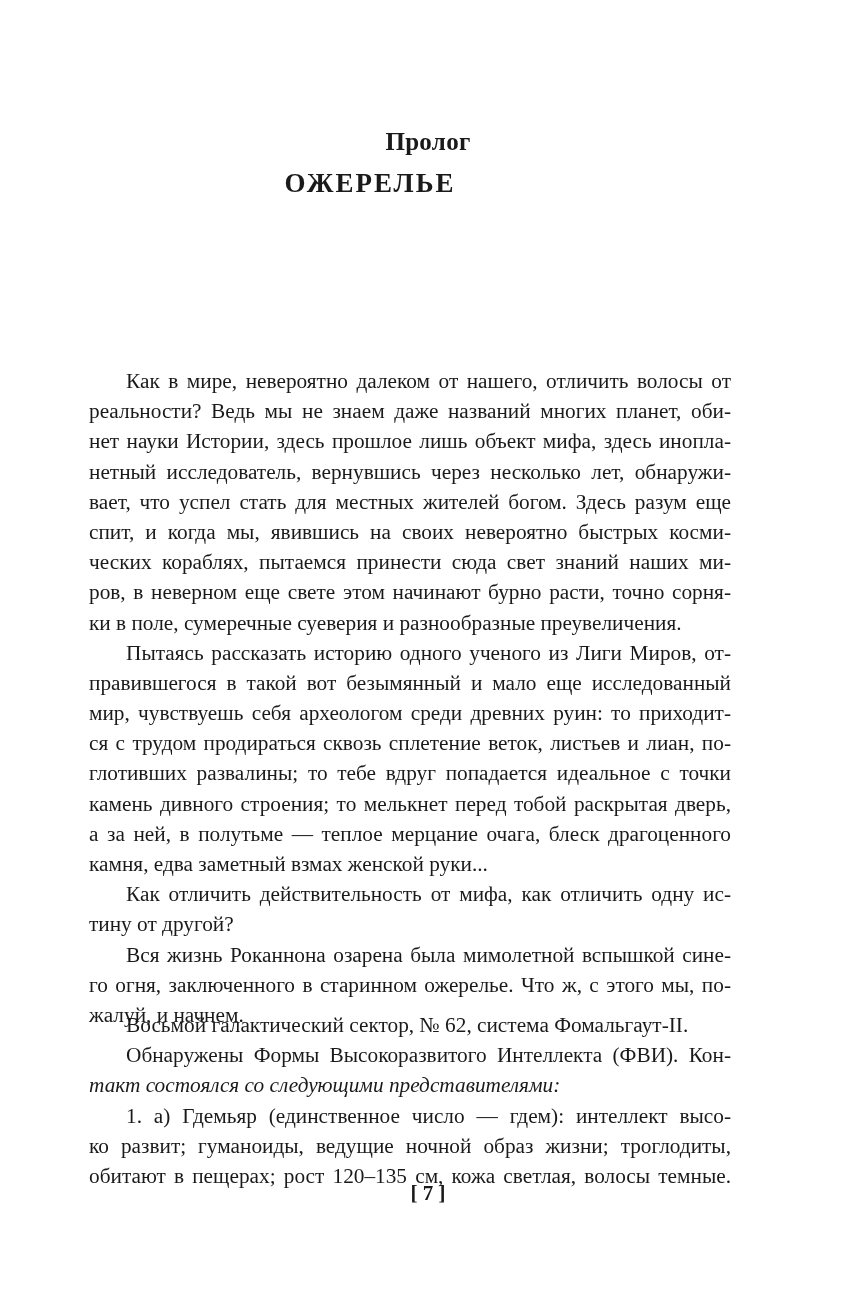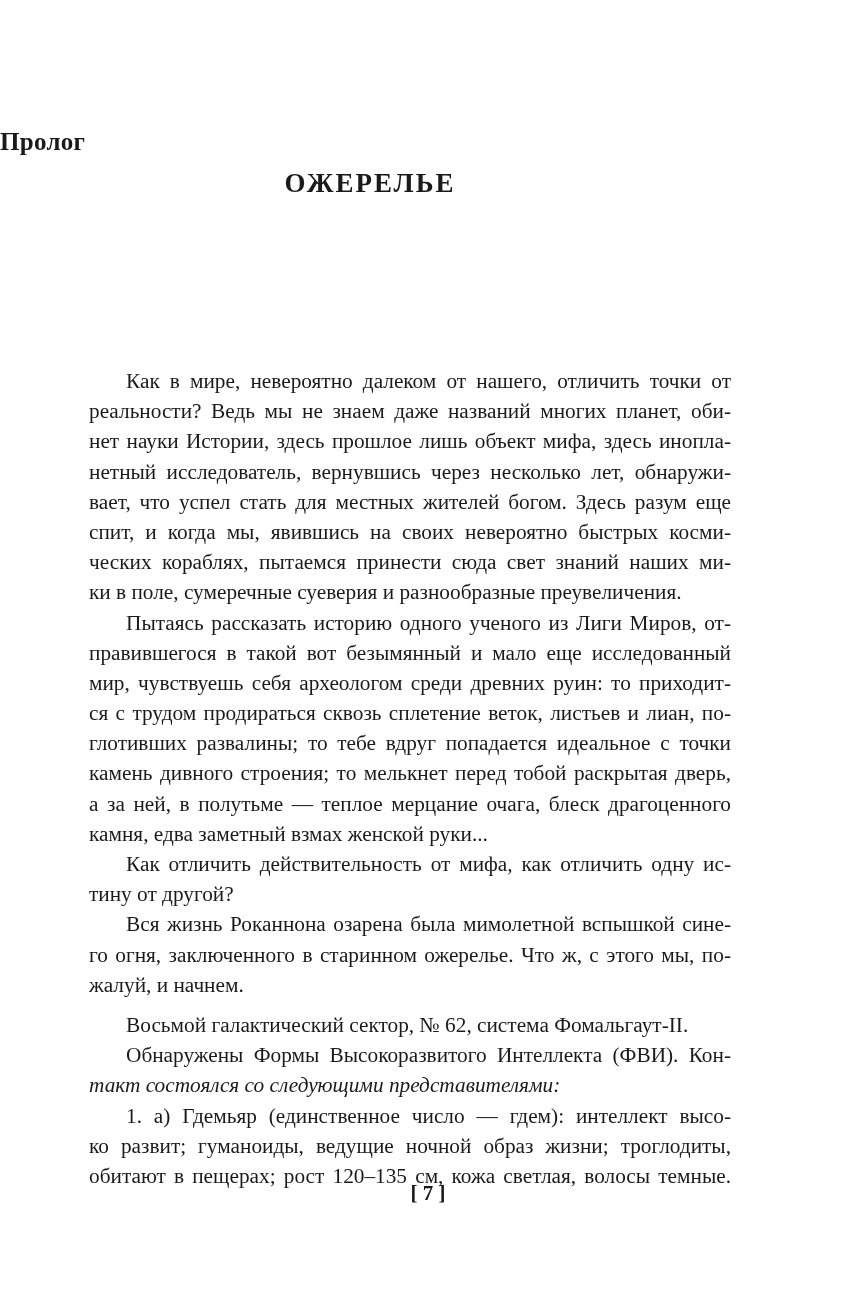--- a/index.html
+++ b/index.html
@@ -19,21 +19,21 @@
     position: absolute;
     left: 0; top: 0;
     width: 856px;
     height: 1299px;
   }
   .chapter-label {
     position: absolute;
     top: 128px;
     left: 0;
     width: 856px;
-    text-align: left;
+    text-align: center;
     font-size: 25px;
     font-weight: bold;
     letter-spacing: 0.3px;
   }
   .chapter-title {
     position: absolute;
     top: 168px;
     left: 0;
     width: 740px;
     text-align: center;
@@ -71,27 +71,28 @@
   }
 </style>
 </head>
 <body>
 
 <div class="page">
   <div class="chapter-label">Пролог</div>
   <div class="chapter-title">ОЖЕРЕЛЬЕ</div>
 
   <div class="text-block block-1" id="prologue">
-      <span class="line"><span class="ind"></span><span style="display: inline;">Как в мире, невероятно далеком от нашего, отличить точки от</span></span>
+      <span class="line"><span class="ind"></span><span style="display: inline;">Как в мире, невероятно далеком от нашего, отличить волосы от</span></span>
       <span class="line"><span style="display: inline;">реальности? Ведь мы не знаем даже названий многих планет, оби-</span></span>
       <span class="line"><span style="display: inline;">нет науки Истории, здесь прошлое лишь объект мифа, здесь инопла-</span></span>
       <span class="line"><span style="display: inline;">нетный исследователь, вернувшись через несколько лет, обнаружи-</span></span>
       <span class="line"><span style="display: inline;">вает, что успел стать для местных жителей богом. Здесь разум еще</span></span>
       <span class="line"><span style="display: inline;">спит, и когда мы, явившись на своих невероятно быстрых косми-</span></span>
       <span class="line"><span style="display: inline;">ческих кораблях, пытаемся принести сюда свет знаний наших ми-</span></span>
+      <span class="line"><span style="display: inline;">ров, в неверном еще свете этом начинают бурно расти, точно сорня-</span></span>
       <span class="line last"><span style="display: inline;">ки в поле, сумеречные суеверия и разнообразные преувеличения.</span></span>
       <span class="line"><span class="ind"></span><span style="display: inline;">Пытаясь рассказать историю одного ученого из Лиги Миров, от-</span></span>
       <span class="line"><span style="display: inline;">правившегося в такой вот безымянный и мало еще исследованный</span></span>
       <span class="line"><span style="display: inline;">мир, чувствуешь себя археологом среди древних руин: то приходит-</span></span>
       <span class="line"><span style="display: inline;">ся с трудом продираться сквозь сплетение веток, листьев и лиан, по-</span></span>
       <span class="line"><span style="display: inline;">глотивших развалины; то тебе вдруг попадается идеальное с точки</span></span>
       <span class="line"><span style="display: inline;">камень дивного строения; то мелькнет перед тобой раскрытая дверь,</span></span>
       <span class="line"><span style="display: inline;">а за ней, в полутьме — теплое мерцание очага, блеск драгоценного</span></span>
       <span class="line last"><span style="display: inline;">камня, едва заметный взмах женской руки...</span></span>
       <span class="line"><span class="ind"></span><span style="display: inline;">Как отличить действительность от мифа, как отличить одну ис-</span></span>

